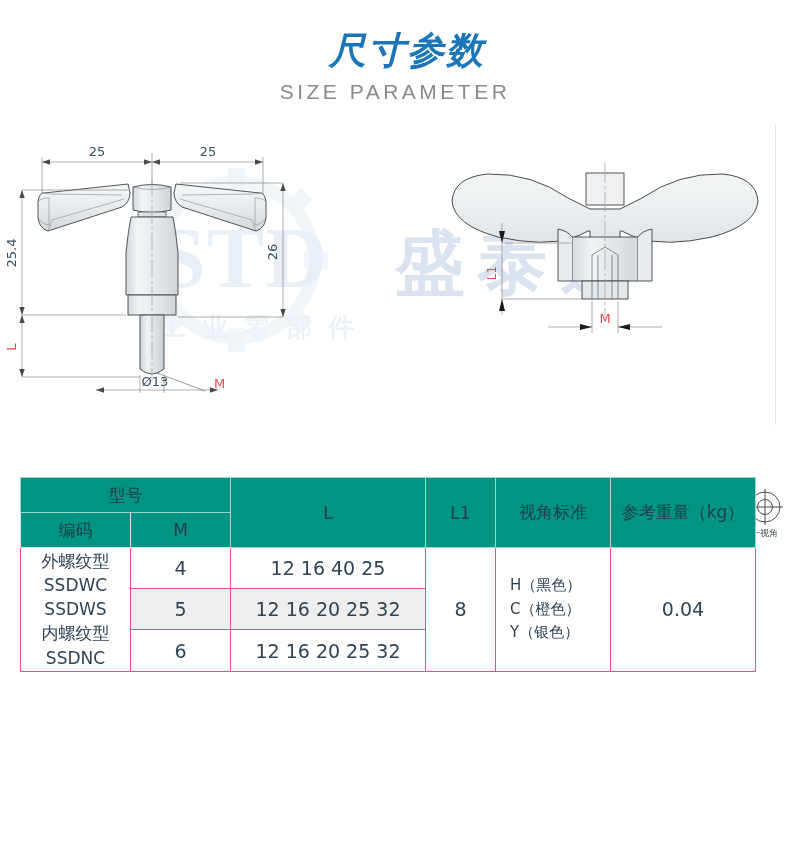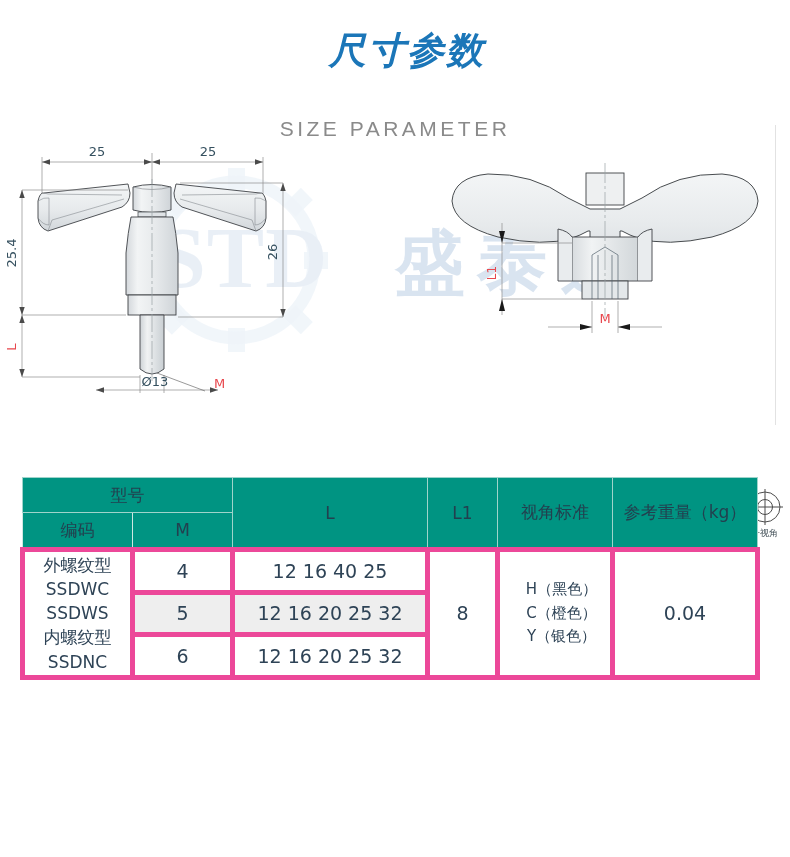--- a/index.html
+++ b/index.html
@@ -14,21 +14,21 @@
   .header{position:absolute;left:0;top:0;width:790px;height:120px;}
   .title-cn{
     position:absolute;left:0;top:26px;width:790px;text-align:center;
     font-size:37px;font-weight:bold;color:#1b76b8;
     letter-spacing:2px;font-style:italic;
     font-family:"DejaVu Sans","Liberation Sans",sans-serif;
     padding-left:12px;
   }
   .title-en{
     position:absolute;left:0;top:80px;width:790px;text-align:center;
-    font-size:21px;color:#8a8a8a;letter-spacing:3.5px;margin-top:37px;
+    font-size:21px;color:#8a8a8a;letter-spacing:3.5px;
   }
   
   .drawings{position:absolute;left:0;top:125px;width:790px;height:330px;}
   .vline-right{
     position:absolute;left:775px;top:0;width:1px;height:300px;
     background:#e2e2e2;
   }
   
   .wm{position:absolute;pointer-events:none;user-select:none;}
   .wm-left{
@@ -68,40 +68,40 @@
     white-space:nowrap;
   }
   
   .spec-table{
     position:absolute;left:20px;top:477px;
     width:735px;border-collapse:collapse;
     table-layout:fixed;
     border-radius:28px;
   }
   .spec-table td{
-    border:5px solid #ec4899;
+    border:1px solid #ec4899;
     text-align:center;vertical-align:middle;
     color:#2e4356;
     font-family:"DejaVu Sans","Liberation Sans",sans-serif;
   }
   .spec-table .hd{
     background:#009482;color:#22404f;
     border:1px solid #cfe7e2;
     font-size:17px;height:32px;
   }
   .spec-table .hd.outer{border-color:#9fd4cb;}
   .spec-table td.body{background:#ffffff;font-size:19px;}
   .spec-table tr.alt td.body{background:#eeeeee;}
   td.code-cell{
     font-size:17px;line-height:1.42;white-space:pre-line;
     background:#ffffff !important;
   }
   td.l-cell{font-size:18px;letter-spacing:0px;}
   td.color-cell{
-    font-size:15px;line-height:1.55;white-space:pre-line;text-align:center;
+    font-size:15px;line-height:1.55;white-space:pre-line;text-align:left;
     padding-left:14px;background:#ffffff !important;
   }
   td.l1-cell,td.weight-cell{background:#ffffff !important;font-size:19px;}
   .dim-red{fill:#e8484e;}
   .dim-dark{fill:#35505f;}
 </style>
 </head>
 <body>
 
 <div class="header">
@@ -121,20 +121,21 @@
         <rect x="110" y="168" width="17" height="24"></rect>
         <rect x="26" y="92" width="24" height="17"></rect>
         <rect x="186" y="92" width="24" height="17"></rect>
         <rect x="48" y="30" width="17" height="24" transform="rotate(-45 56 42)"></rect>
         <rect x="172" y="30" width="17" height="24" transform="rotate(45 180 42)"></rect>
         <rect x="48" y="148" width="17" height="24" transform="rotate(45 56 160)"></rect>
         <rect x="172" y="148" width="17" height="24" transform="rotate(-45 180 160)"></rect>
       </g>
     </svg>
     <div class="wm-std">STD</div>
+    <div class="wm-cn-left">工业零部件</div>
   </div>
 
   <div class="wm-right-cn">盛泰达</div>
 
   <svg width="300" height="290" viewBox="0 0 300 290" style="position:absolute;left:0;top:10px;">
     <defs>
       <linearGradient id="gBody" x1="0" y1="0" x2="1" y2="0">
         <stop offset="0%" stop-color="#d4d8dc"></stop>
         <stop offset="22%" stop-color="#f2f4f5"></stop>
         <stop offset="58%" stop-color="#e6e9eb"></stop>

